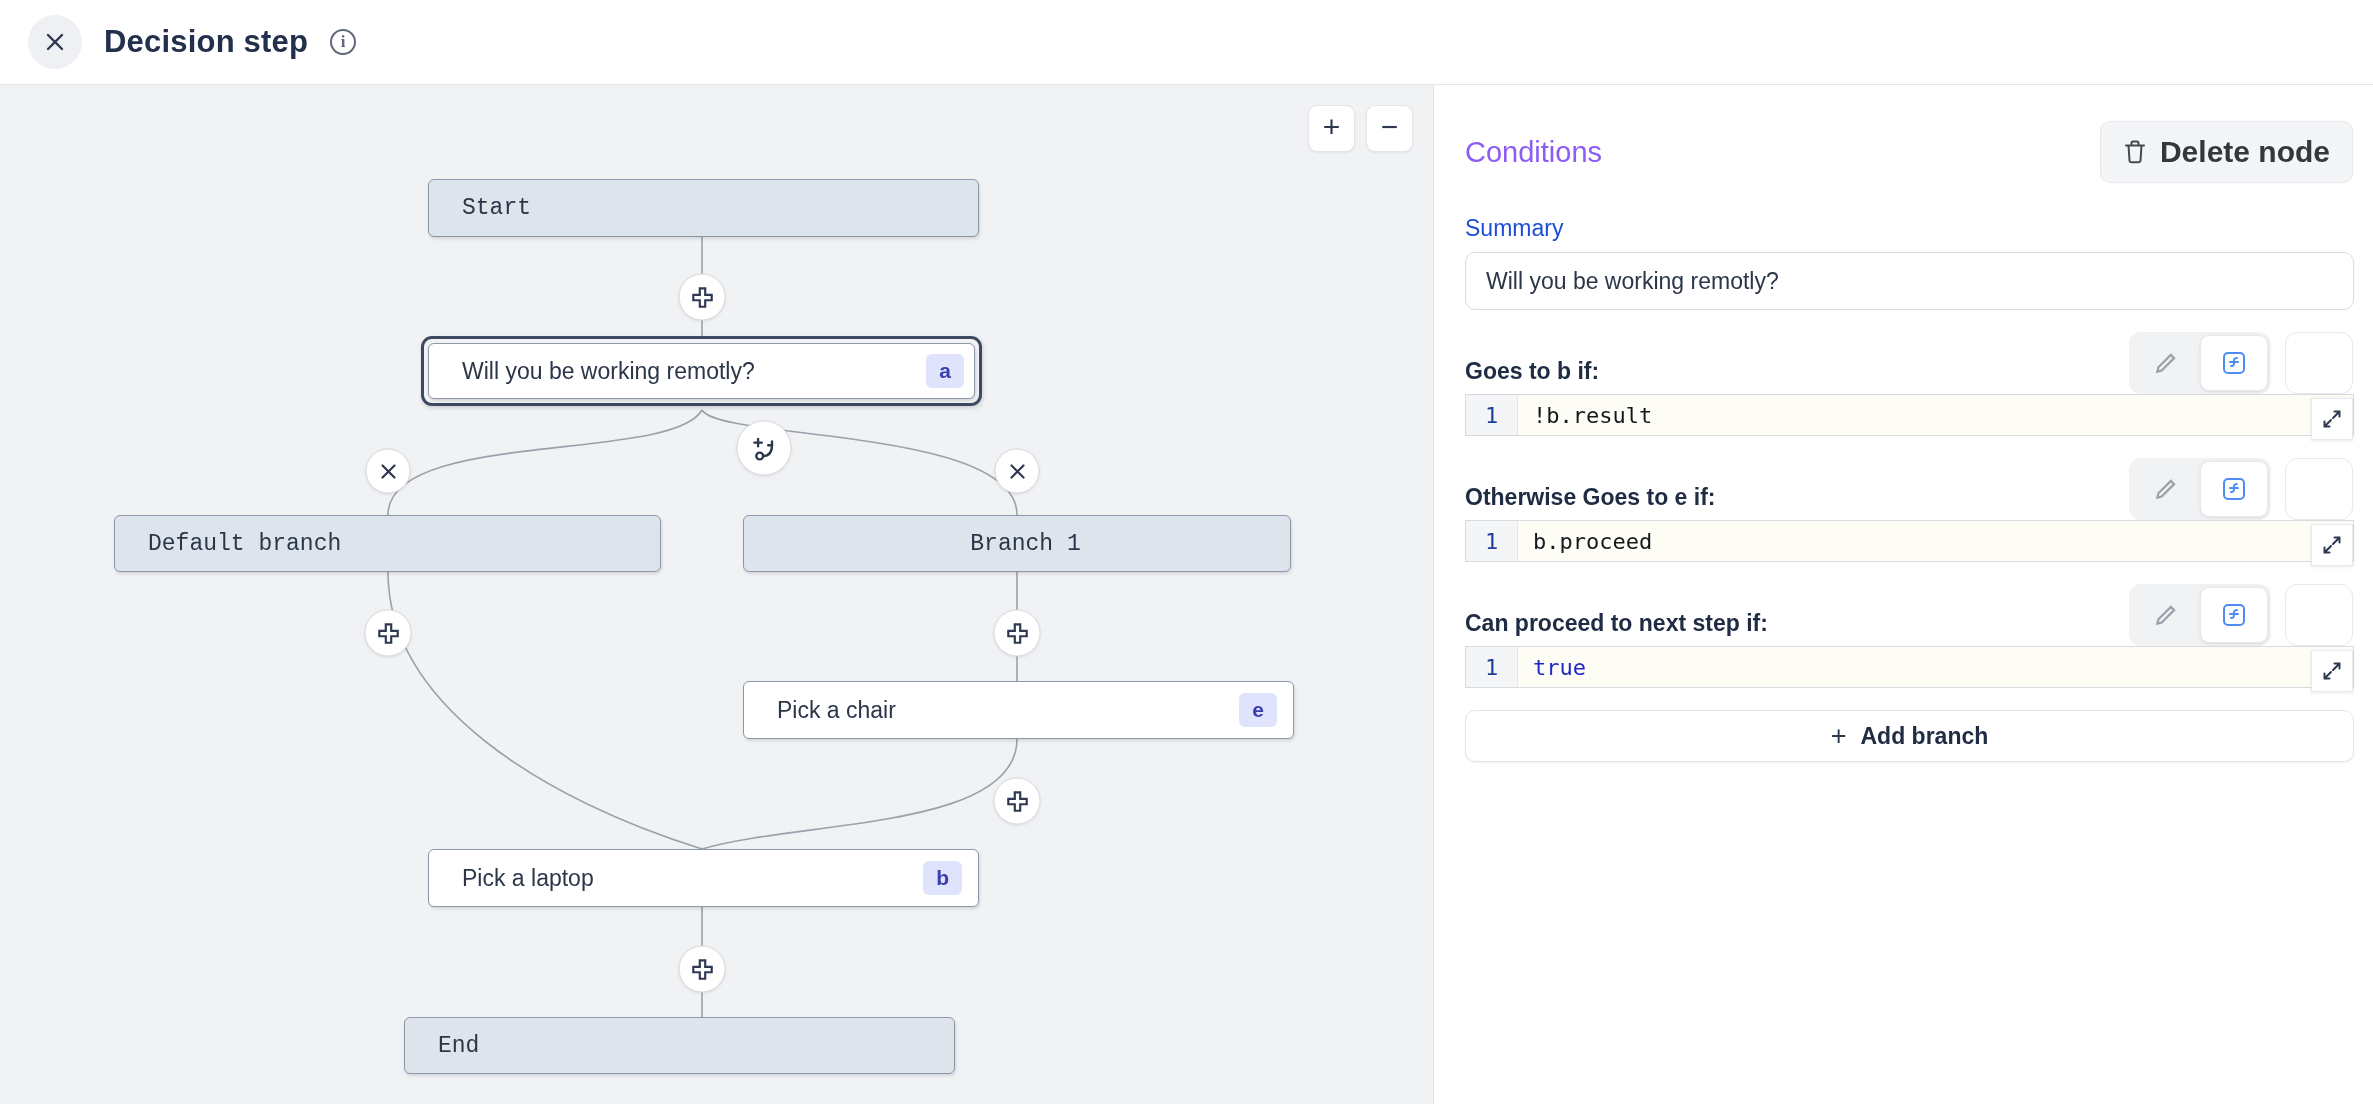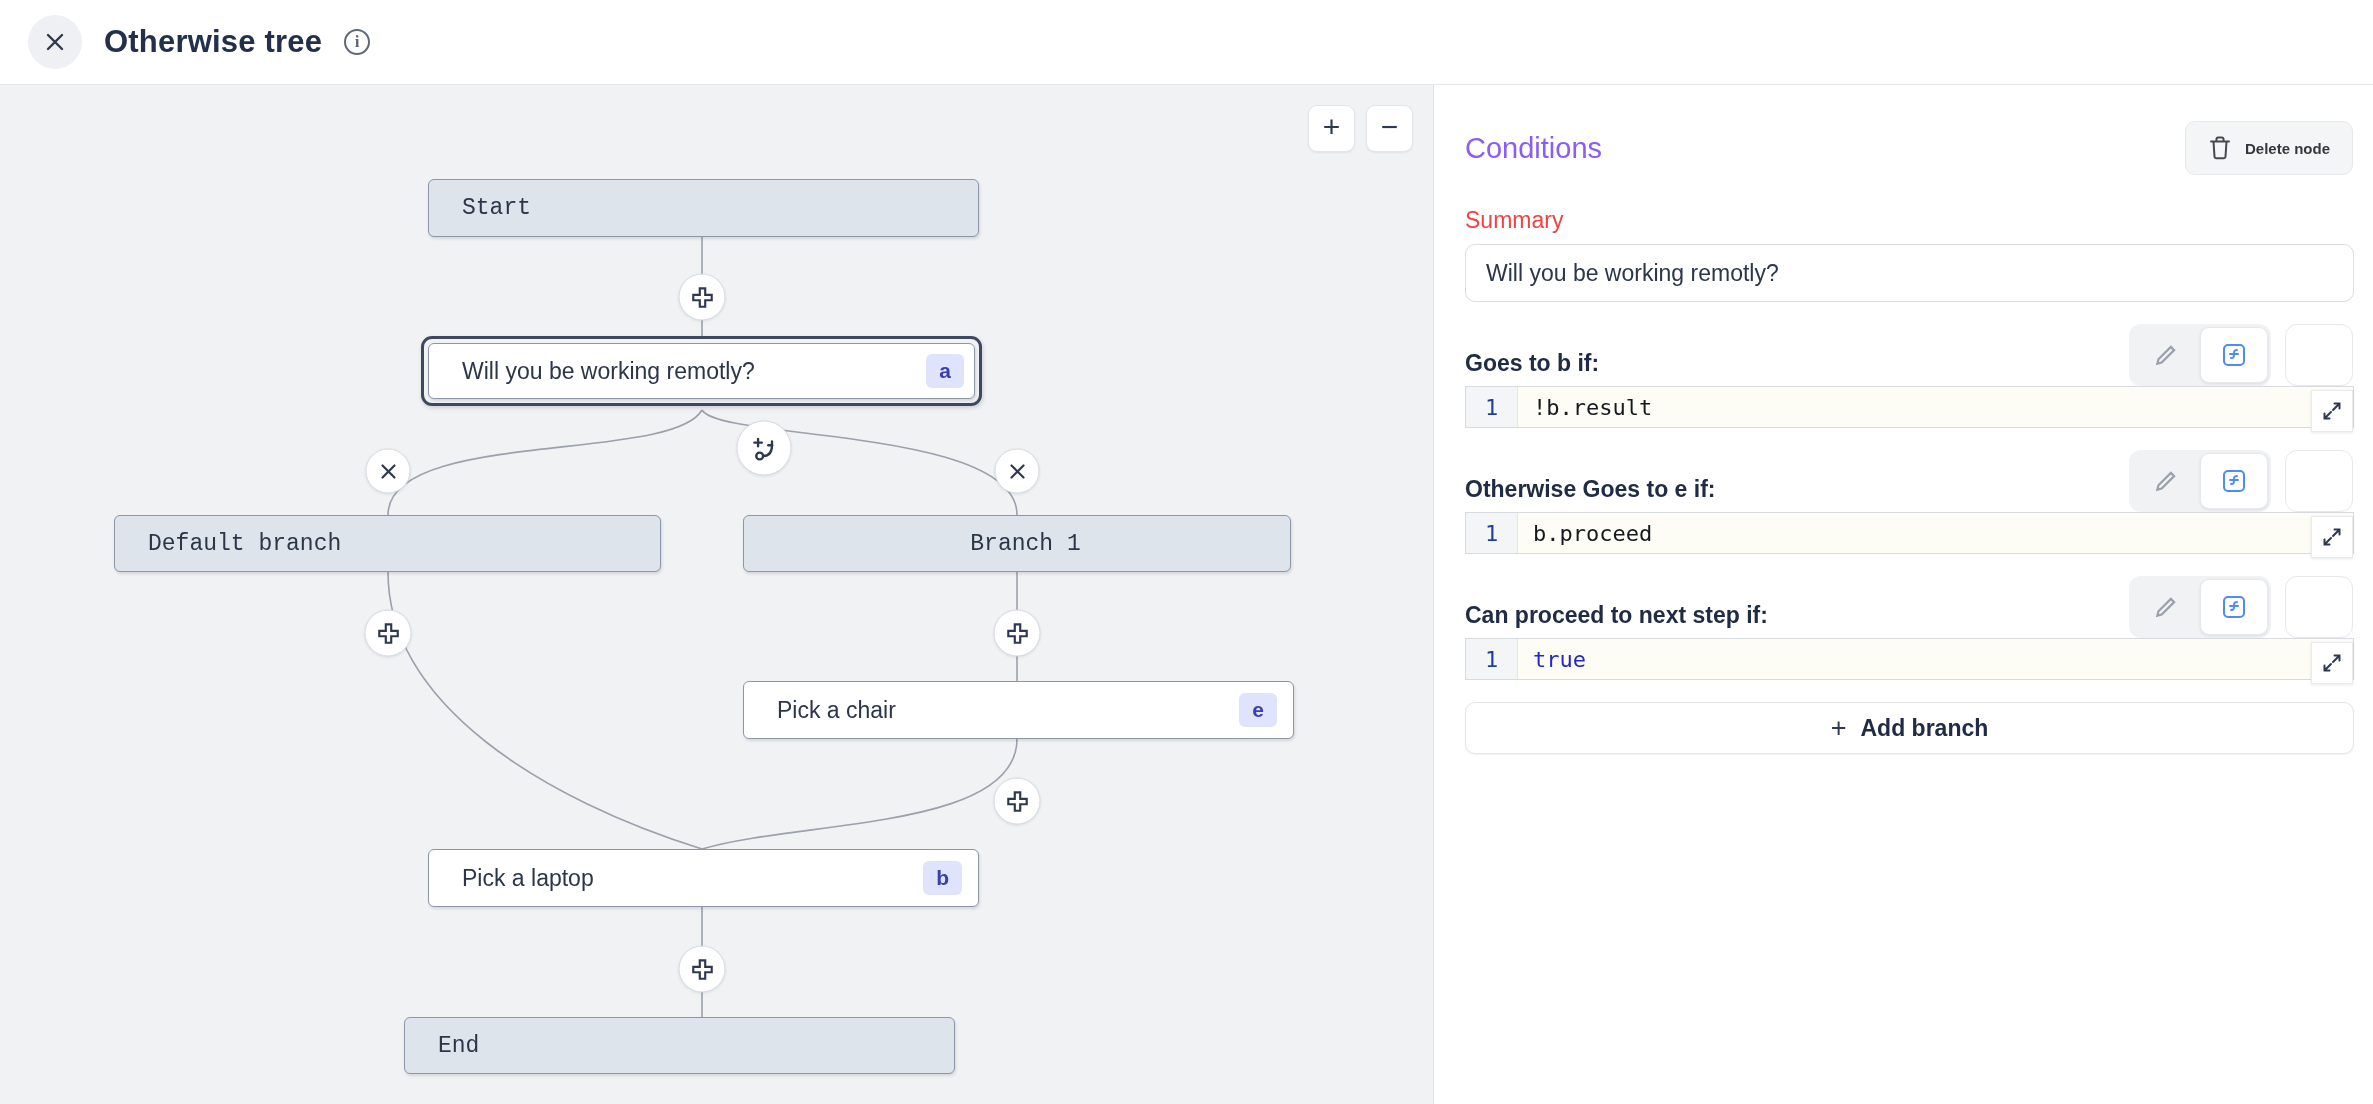--- a/index.html
+++ b/index.html
@@ -46,25 +46,25 @@
     justify-content:center; box-shadow:0 1px 3px rgba(30,40,60,.10); cursor:pointer; }
   .conn.plus { width:47px; height:47px; }
   .conn.del  { width:45px; height:45px; }
   .conn.brch { width:55px; height:55px; }
   .conn svg { stroke:#2e3950; }
 
   
   .panel-head { display:flex; align-items:center; justify-content:space-between; }
   .panel-title { font-size:29px; font-weight:normal; color:#8b5cf6; }
   .delete-btn { display:flex; align-items:center; gap:13px; background:#f4f5f7;
-    border:1px solid #e6e8eb; border-radius:10px; padding:13px 22px; font-size:15px;
+    border:1px solid #e6e8eb; border-radius:10px; padding:13px 22px; font-size:30px;
     font-weight:bold; color:#33383f; cursor:pointer; font-family:inherit; }
   .delete-btn svg { stroke:#44484f; }
 
-  .summary-label { margin-top:32px; font-size:23px; color:#ef4444; }
+  .summary-label { margin-top:32px; font-size:23px; color:#1d4ed8; }
   .summary-input { margin-top:10px; width:889px; height:58px; border:1px solid #d9dce1;
     border-radius:10px; padding:0 20px; font-size:23px; color:#2b3648;
     font-family:inherit; background:#fff; outline:none; display:block; }
 
   .cond-head { display:flex; align-items:flex-end; justify-content:space-between;
     margin-top:22px; }
   .cond-label { font-size:23px; font-weight:bold; color:#202c44; padding-bottom:9px; }
   .cond-tools { display:flex; gap:14px; align-items:center; }
   .seg { display:flex; background:#f1f2f4; border-radius:12px; padding:3px; height:62px;
     align-items:stretch; }
@@ -97,21 +97,21 @@
 </style>
 </head>
 <body>
 
 <div class="app-header">
   <button class="close-btn">
     <svg width="22" height="22" viewBox="0 0 22 22" fill="none" stroke-width="2.4" stroke-linecap="round">
         <path d="M4 4 L18 18 M18 4 L4 18"></path>
       </svg>
   </button>
-  <div class="app-title">Otherwise tree</div>
+  <div class="app-title">Decision step</div>
   <div class="info-ic">i</div>
 </div>
 
 <div class="body-wrap">
 
   <div class="canvas">
 
     <svg class="edges" width="1433" height="1019" viewBox="0 0 1433 1019" fill="none" stroke="#9aa1ab" stroke-width="1.6">
       <path d="M702,152 L702,251"></path>
       <path d="M702,325 C672,378 388,344 388,430"></path>

